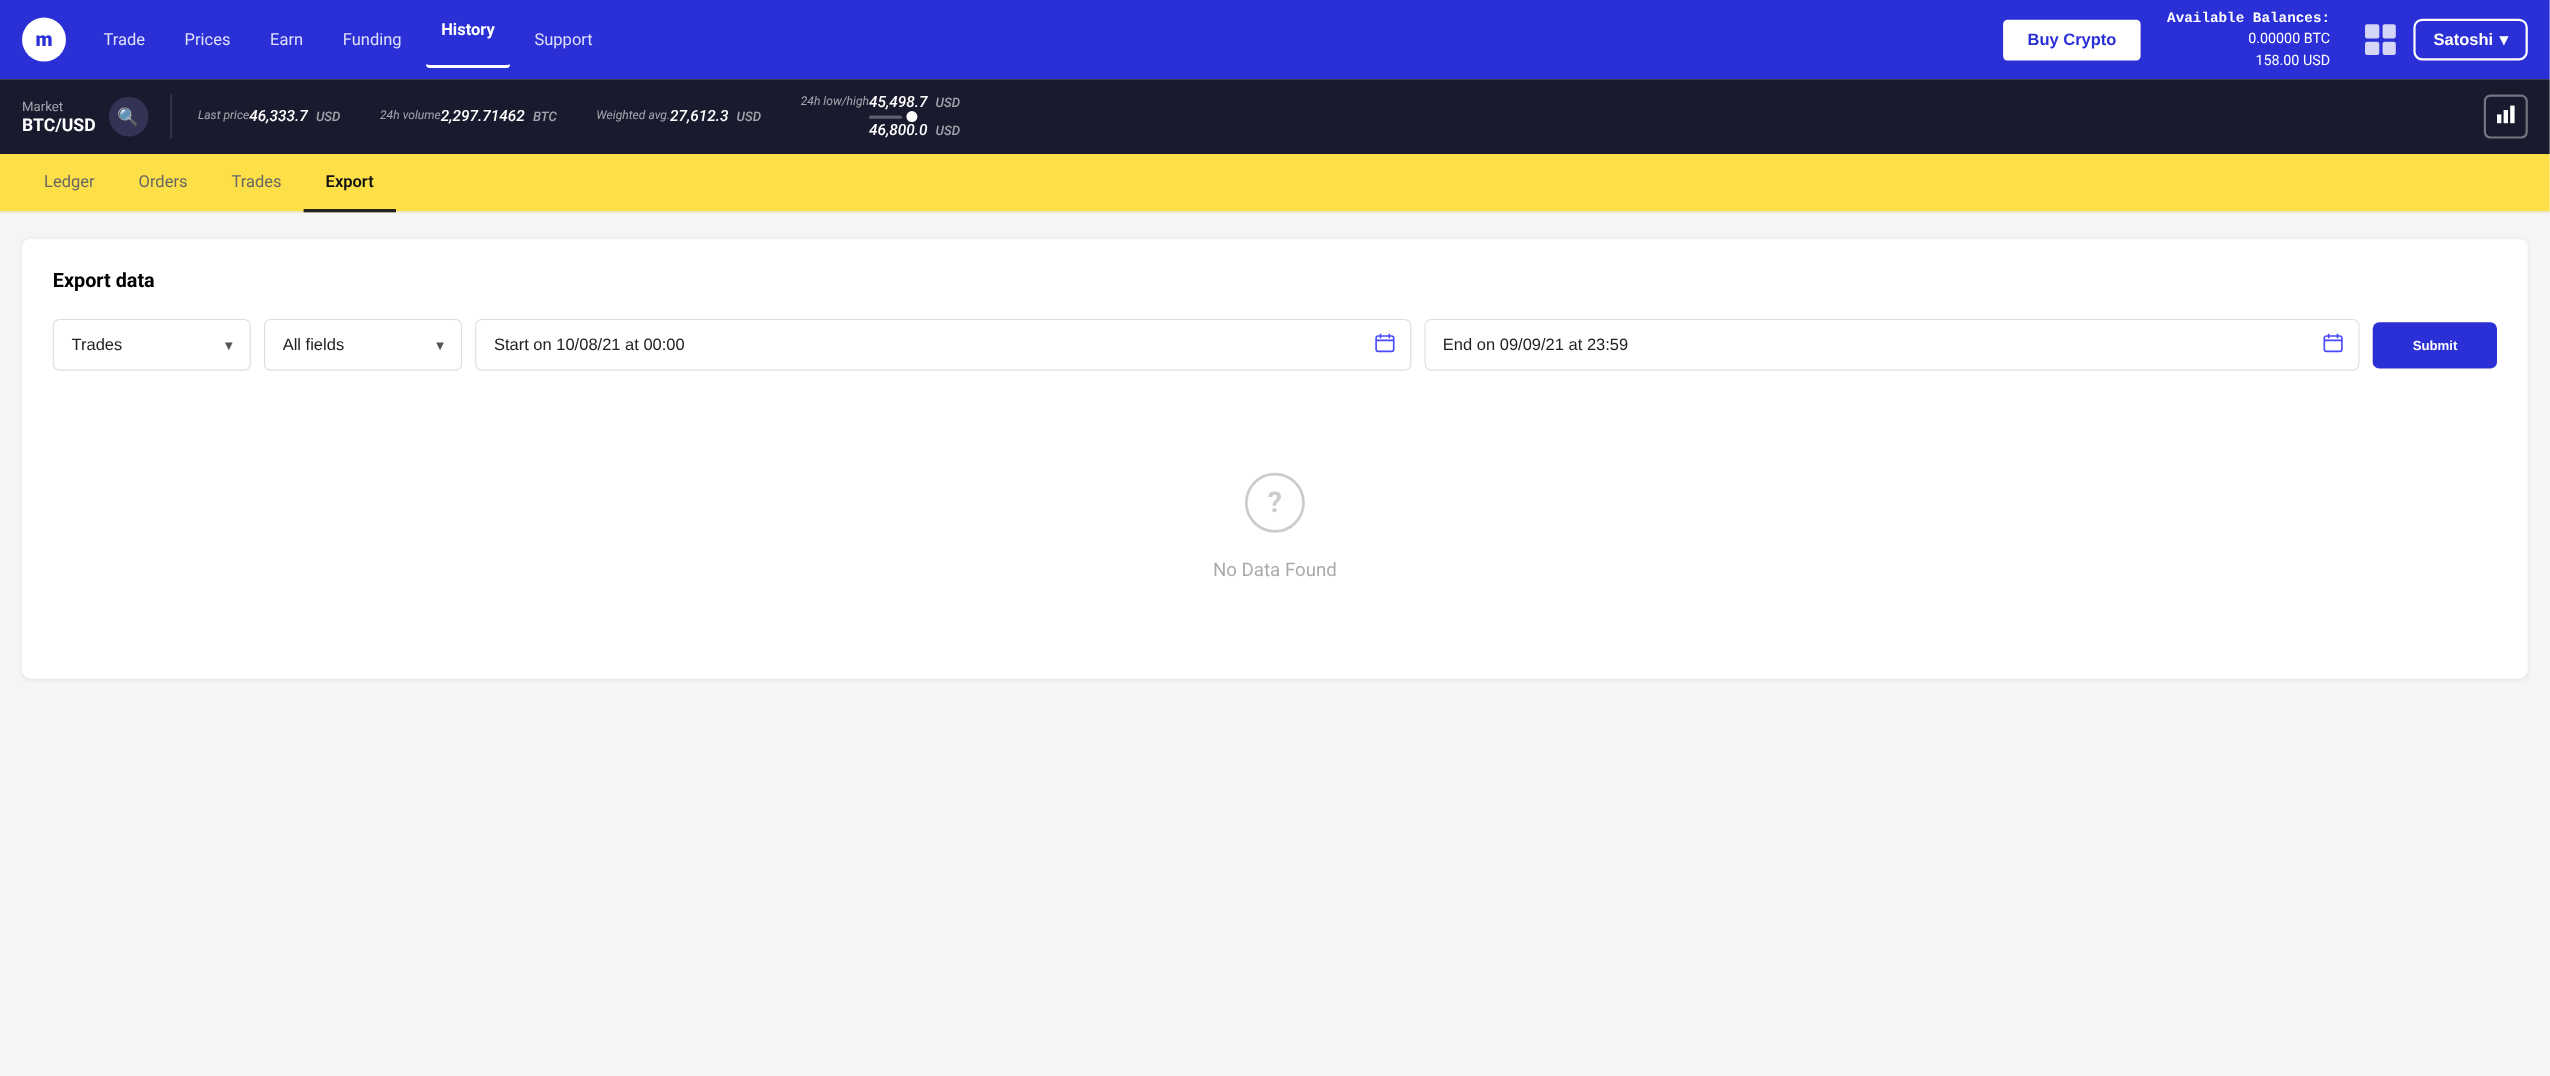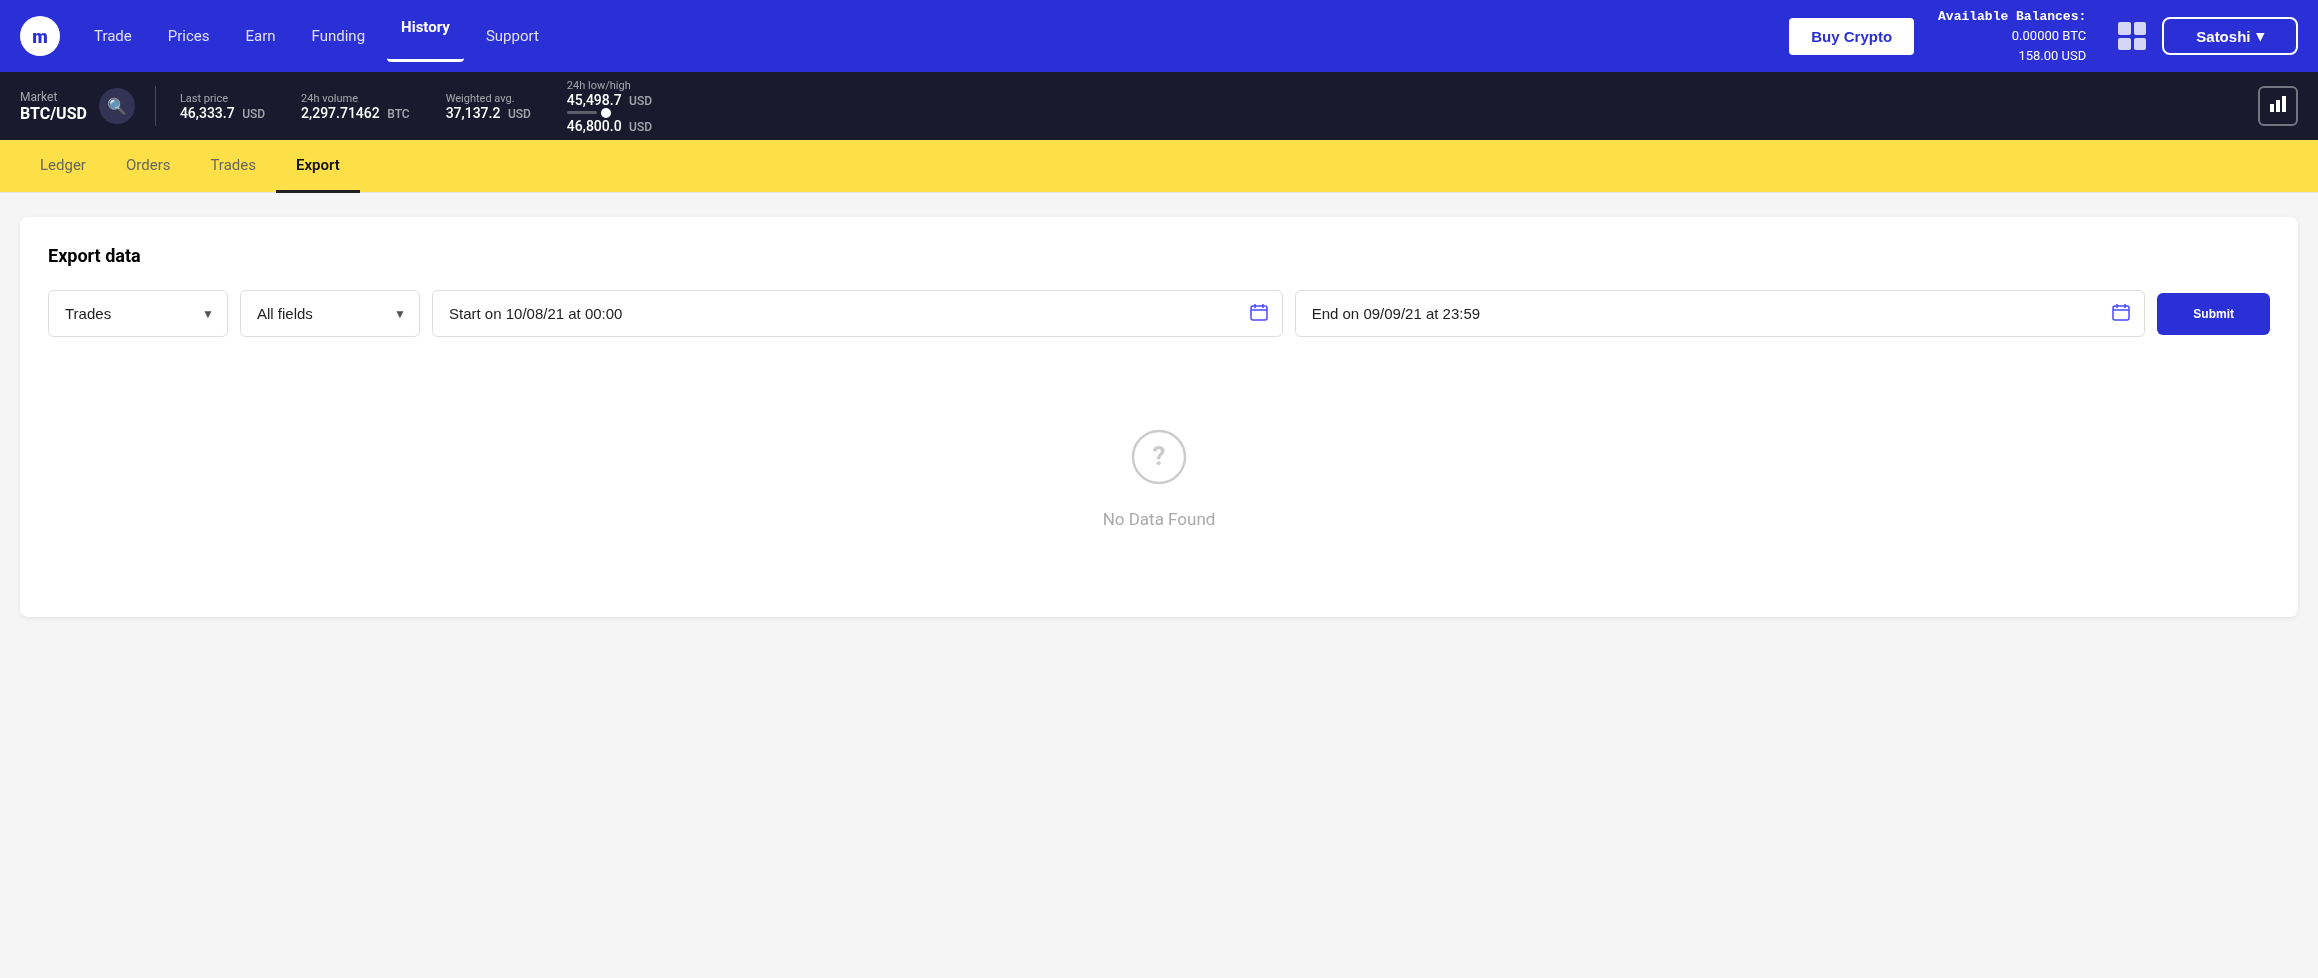--- a/index.html
+++ b/index.html
@@ -71,21 +71,21 @@
     }
     .grid-icon span {
       background: rgba(255,255,255,0.8);
       border-radius: 2px;
     }
     .user-btn {
       background: transparent;
       border: 2px solid white;
       border-radius: 8px;
       color: white;
-      padding: 8px 32px;
+      padding: 8px 16px;
       font-size: 15px;
       font-weight: 600;
       cursor: pointer;
       display: flex; align-items: center; gap: 6px;
       white-space: nowrap;
     }
 
     
     .market-bar {
       background: #1a1a2e;
@@ -109,22 +109,23 @@
       display: flex; align-items: center; justify-content: center;
       cursor: pointer;
       margin-right: 20px;
     }
     .market-divider {
       width: 1px; height: 40px;
       background: rgba(255,255,255,0.2);
       margin-right: 24px;
     }
     .market-stat {
-      display: flex; flex-direction: column;
+      display: flex; 
       margin-right: 36px;
+      font-style: italic;
     }
     .stat-label { font-size: 11px; color: rgba(255,255,255,0.6); }
     .stat-value { font-size: 14px; font-weight: 500; }
     .stat-unit { font-size: 12px; color: rgba(255,255,255,0.6); margin-left: 4px; }
     .market-spacer { flex: 1; }
     .chart-icon-btn {
       border: 2px solid rgba(255,255,255,0.4);
       border-radius: 6px;
       width: 40px; height: 40px;
       display: flex; align-items: center; justify-content: center;
@@ -327,21 +328,21 @@
   <div class="market-stat">
     <span class="stat-label">24h volume</span>
     <span class="stat-value">
       <span>2,297.71462</span>
       <span class="stat-unit">BTC</span>
     </span>
   </div>
   <div class="market-stat">
     <span class="stat-label">Weighted avg.</span>
     <span class="stat-value">
-      <span>37,137.2</span>
+      <span>27,612.3</span>
       <span class="stat-unit">USD</span>
     </span>
   </div>
   <div class="market-stat">
     <span class="stat-label">24h low/high</span>
     <span class="stat-value">
       <span>45,498.7</span>
       <span class="stat-unit">USD</span>
       <span class="range-slider">
         <span class="range-line"></span>

